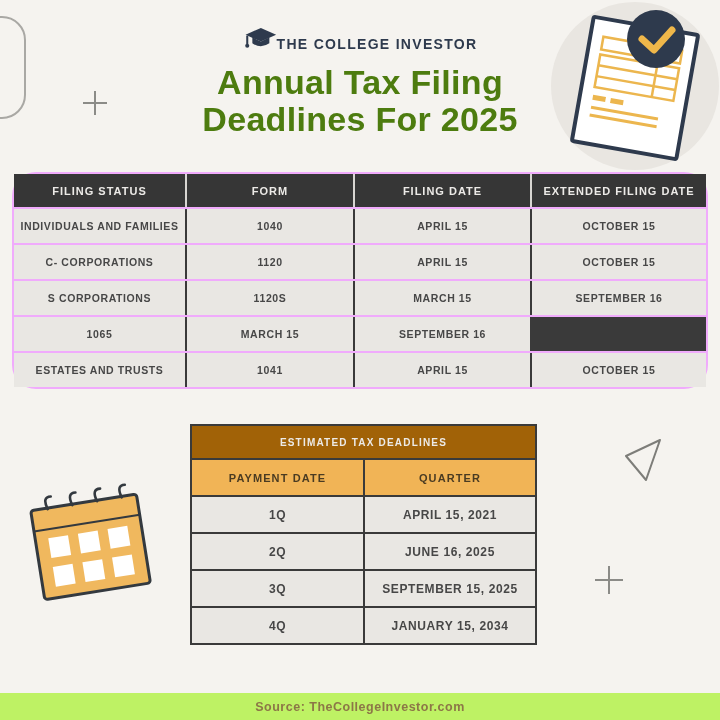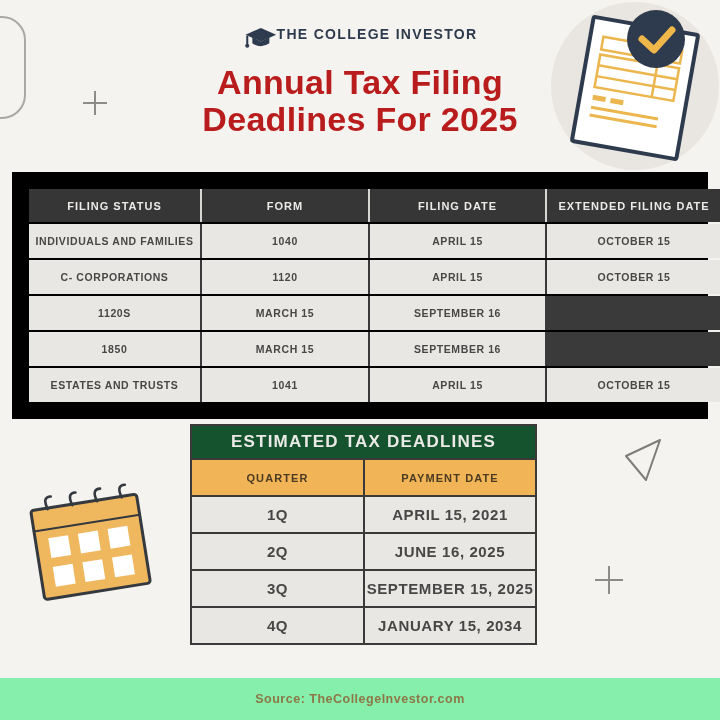--- a/index.html
+++ b/index.html
@@ -26,36 +26,36 @@
   .plus::after  { top: 0; bottom: 0; left: 50%; width: 2px; margin-left: -1px; }
   .plus-topleft  { left: 83px; top: 91px; width: 24px; height: 24px; }
   .plus-bottomright { left: 595px; top: 566px; width: 28px; height: 28px; }
   .triangle-decor { position: absolute; left: 618px; top: 432px; }
   .doc-illustration { position: absolute; left: 545px; top: -2px; }
   .calendar-illustration { position: absolute; left: 22px; top: 478px; }
 
   
   .brand {
     position: absolute; top: 26px; left: 0; width: 100%;
-    display: flex; align-items: flex-start; justify-content: center; gap: 0;
+    display: flex; align-items: flex-end; justify-content: center; gap: 0;
   }
   .brand-name {
     font-size: 14px; font-weight: bold; letter-spacing: 1.3px; color: #2e3a4d;
   }
   .page-title {
     position: absolute; top: 64px; left: 0; width: 100%;
-    text-align: center; font-weight: bold; color: #b91c1c;
+    text-align: center; font-weight: bold; color: #4d7c0f;
     font-size: 34px; line-height: 37px; letter-spacing: 0.3px;
   }
 
   
   .main-table {
     position: absolute; left: 12px; top: 172px; width: 696px;
-    background: #000000; padding: 17px;
-    display: grid; grid-template-rows: 33px repeat(5, 34px); row-gap: 2px;
+    background: #f0abfc; padding: 2px;
+    display: grid; grid-template-rows: 33px repeat(5, 34px); row-gap: 2px; border-radius: 24px;
   }
   .mt-row { display: grid; grid-template-columns: 171px 166px 175px 174px; column-gap: 2px; }
   .mt-header-row { background: #d8d6d2; }
   .mt-body-row   { background: #3a3a3a; }
   .cell {
     display: flex; align-items: center; justify-content: center;
     text-align: center;
   }
   .mt-header-row .cell {
     background: #363636; color: #eceae7;
@@ -66,38 +66,38 @@
     font-size: 10.5px; font-weight: bold; letter-spacing: 0.6px;
   }
 
   
   .est-table {
     position: absolute; left: 190px; top: 424px; width: 347px;
     background: #3a3a3a; padding: 2px;
     display: grid; grid-template-rows: 32px 35px repeat(4, 35px); row-gap: 2px;
   }
   .est-title {
-    background: #14532d; color: #eceae7;
+    background: #a16207; color: #eceae7;
     display: flex; align-items: center; justify-content: center;
-    font-size: 17px; font-weight: bold; letter-spacing: 1.2px;
+    font-size: 10px; font-weight: bold; letter-spacing: 1.2px;
   }
   .est-row { display: grid; grid-template-columns: 171px 170px; column-gap: 2px; background: #3a3a3a; }
   .est-header-row .cell {
     background: #f1b456; color: #4a3b22;
     font-size: 11px; font-weight: bold; letter-spacing: 1.1px;
   }
   .est-body-row .cell {
     background: #e9e7e3; color: #474747;
-    font-size: 15px; font-weight: bold; letter-spacing: 0.6px;
+    font-size: 12px; font-weight: bold; letter-spacing: 0.6px;
   }
 
   
   .footer-bar {
-    position: absolute; left: 0; bottom: 0; width: 100%; height: 42px;
-    background: #86efac;
+    position: absolute; left: 0; bottom: 0; width: 100%; height: 27px;
+    background: #bef264;
     display: flex; align-items: center; justify-content: center;
   }
   .footer-source {
     font-size: 12.5px; font-weight: bold; letter-spacing: 0.5px; color: #8c7747;
   }
 </style>
 </head>
 <body>
 
 <div class="page">
@@ -160,26 +160,27 @@
       <div class="cell">APRIL 15</div>
       <div class="cell">OCTOBER 15</div>
     </div>
     <div class="mt-row mt-body-row">
       <div class="cell">C- CORPORATIONS</div>
       <div class="cell">1120</div>
       <div class="cell">APRIL 15</div>
       <div class="cell">OCTOBER 15</div>
     </div>
     <div class="mt-row mt-body-row">
+      <div class="cell">S CORPORATIONS</div>
       <div class="cell">1120S</div>
       <div class="cell">MARCH 15</div>
       <div class="cell">SEPTEMBER 16</div>
     </div>
     <div class="mt-row mt-body-row">
-      <div class="cell">1850</div>
+      <div class="cell">1065</div>
       <div class="cell">MARCH 15</div>
       <div class="cell">SEPTEMBER 16</div>
     </div>
     <div class="mt-row mt-body-row">
       <div class="cell">ESTATES AND TRUSTS</div>
       <div class="cell">1041</div>
       <div class="cell">APRIL 15</div>
       <div class="cell">OCTOBER 15</div>
     </div>
   </div>
@@ -201,22 +202,22 @@
         <rect x="27" y="83" width="20" height="20"></rect>
         <rect x="57" y="83" width="20" height="20"></rect>
         <rect x="87" y="83" width="20" height="20"></rect>
       </g>
     </g>
   </svg>
 
   <div class="est-table">
     <div class="est-title">ESTIMATED TAX DEADLINES</div>
     <div class="est-row est-header-row">
+      <div class="cell">PAYMENT DATE</div>
       <div class="cell">QUARTER</div>
-      <div class="cell">PAYMENT DATE</div>
     </div>
     <div class="est-row est-body-row">
       <div class="cell">1Q</div>
       <div class="cell">APRIL 15, 2021</div>
     </div>
     <div class="est-row est-body-row">
       <div class="cell">2Q</div>
       <div class="cell">JUNE 16, 2025</div>
     </div>
     <div class="est-row est-body-row">

